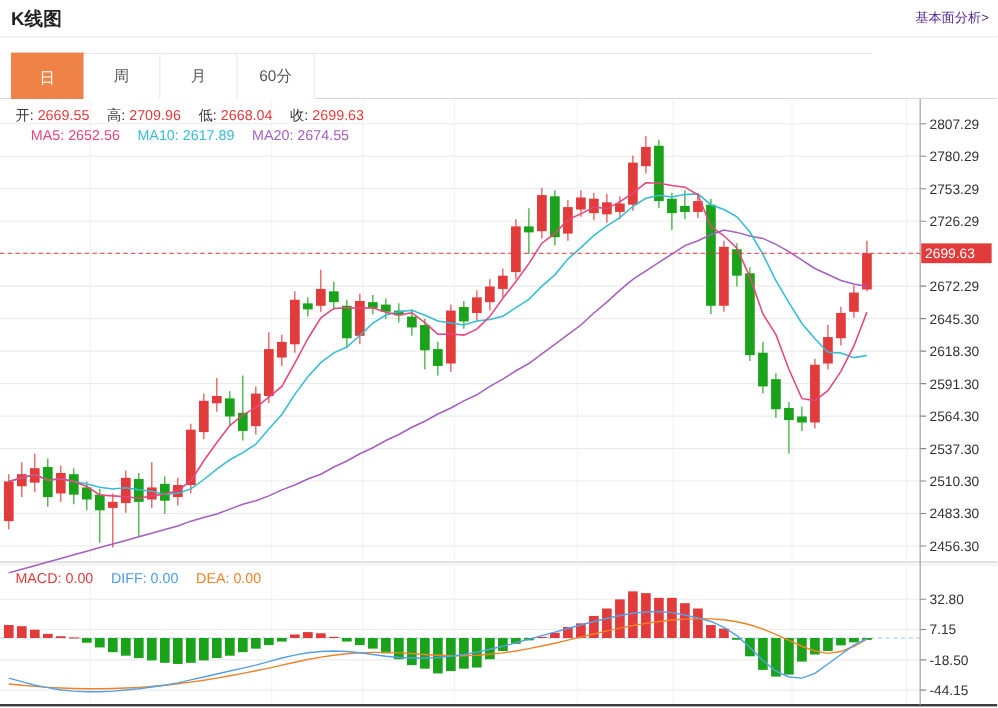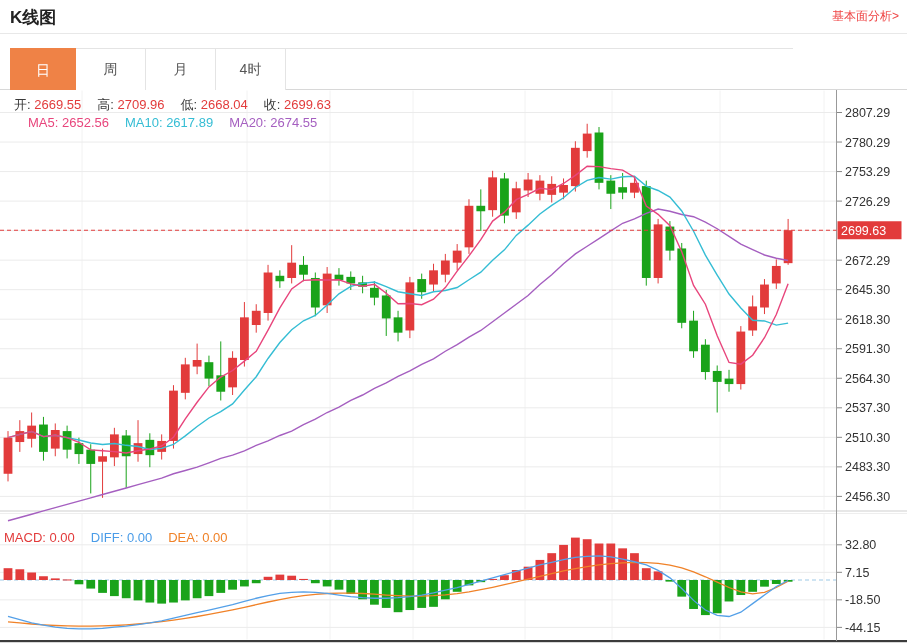--- a/index.html
+++ b/index.html
@@ -1,47 +1,47 @@
 <!DOCTYPE html>
 <html lang="zh"><head>
 <meta charset="utf-8">
 <style>
   html,body{margin:0;padding:0;background:#fff;font-family:"Liberation Sans",sans-serif;}
   .page{position:relative;width:907px;height:644px;background:#fff;overflow:hidden;}
   .title{position:absolute;left:10px;top:6px;font-size:17px;font-weight:bold;color:#222;}
-  .link{position:absolute;right:8px;top:8px;font-size:12px;color:#ef4444;text-decoration:none;cursor:pointer;}
+  .link{position:absolute;right:8px;top:8px;font-size:12px;color:#4c1d95;text-decoration:none;cursor:pointer;}
   .hdr-divider{position:absolute;left:0;top:33px;width:907px;height:1px;background:#e8e8e8;}
   .tabbar{position:absolute;left:0;top:48px;width:907px;height:42px;border-bottom:1px solid #d8d8d8;box-sizing:border-box;}
   .tabs{position:absolute;left:10px;top:0;height:41px;display:flex;width:783px;border-top:1px solid #e4e4e4;box-sizing:border-box;}
   .tab{width:70px;height:41px;line-height:41px;text-align:center;font-size:14px;color:#555;
        border-right:1px solid #e4e4e4;background:#fff;cursor:pointer;box-sizing:border-box;}
   .tab:first-child{border-left:1px solid #e4e4e4;}
   .tab.active{width:66px;background:#ef8246;color:#fff;border-color:#ef8246;border-top:1px solid #ef8246;margin-top:-1px;height:42px;line-height:42px;}
   svg{position:absolute;left:0;top:0;}
   .legend{position:absolute;font-size:13px;white-space:nowrap;z-index:5;}
   #ohlc-legend{left:14px;top:96px;}
   #ma-legend{left:14px;top:115px;margin-left:14px;}
-  #macd-legend{left:4px;top:518px;margin-top:12px;}
+  #macd-legend{left:14px;top:518px;}
   .lp{margin-right:16px;}
   .lp .lbl{color:#3a3a3a;}
 </style>
 </head>
 <body>
 
 <div class="page">
   <div class="title">K线图</div>
   <a class="link">基本面分析&gt;</a>
   <div class="hdr-divider"></div>
 
   <div class="tabbar">
     <div class="tabs" id="tabs">
         <div class="tab active">日</div>
         <div class="tab">周</div>
         <div class="tab">月</div>
-        <div class="tab">4时</div>
+        <div class="tab">60分</div>
       </div>
   </div>
 
   <svg id="chart" width="907" height="644" viewBox="0 0 907 644">
       <line x1="82" y1="90.5" x2="82" y2="509.5" stroke="#f2f2f2"></line>
       <line x1="82" y1="513.5" x2="82" y2="639.5" stroke="#f2f2f2"></line>
       <line x1="247" y1="90.5" x2="247" y2="509.5" stroke="#f2f2f2"></line>
       <line x1="247" y1="513.5" x2="247" y2="639.5" stroke="#f2f2f2"></line>
       <line x1="330" y1="90.5" x2="330" y2="509.5" stroke="#f2f2f2"></line>
       <line x1="330" y1="513.5" x2="330" y2="639.5" stroke="#f2f2f2"></line>

